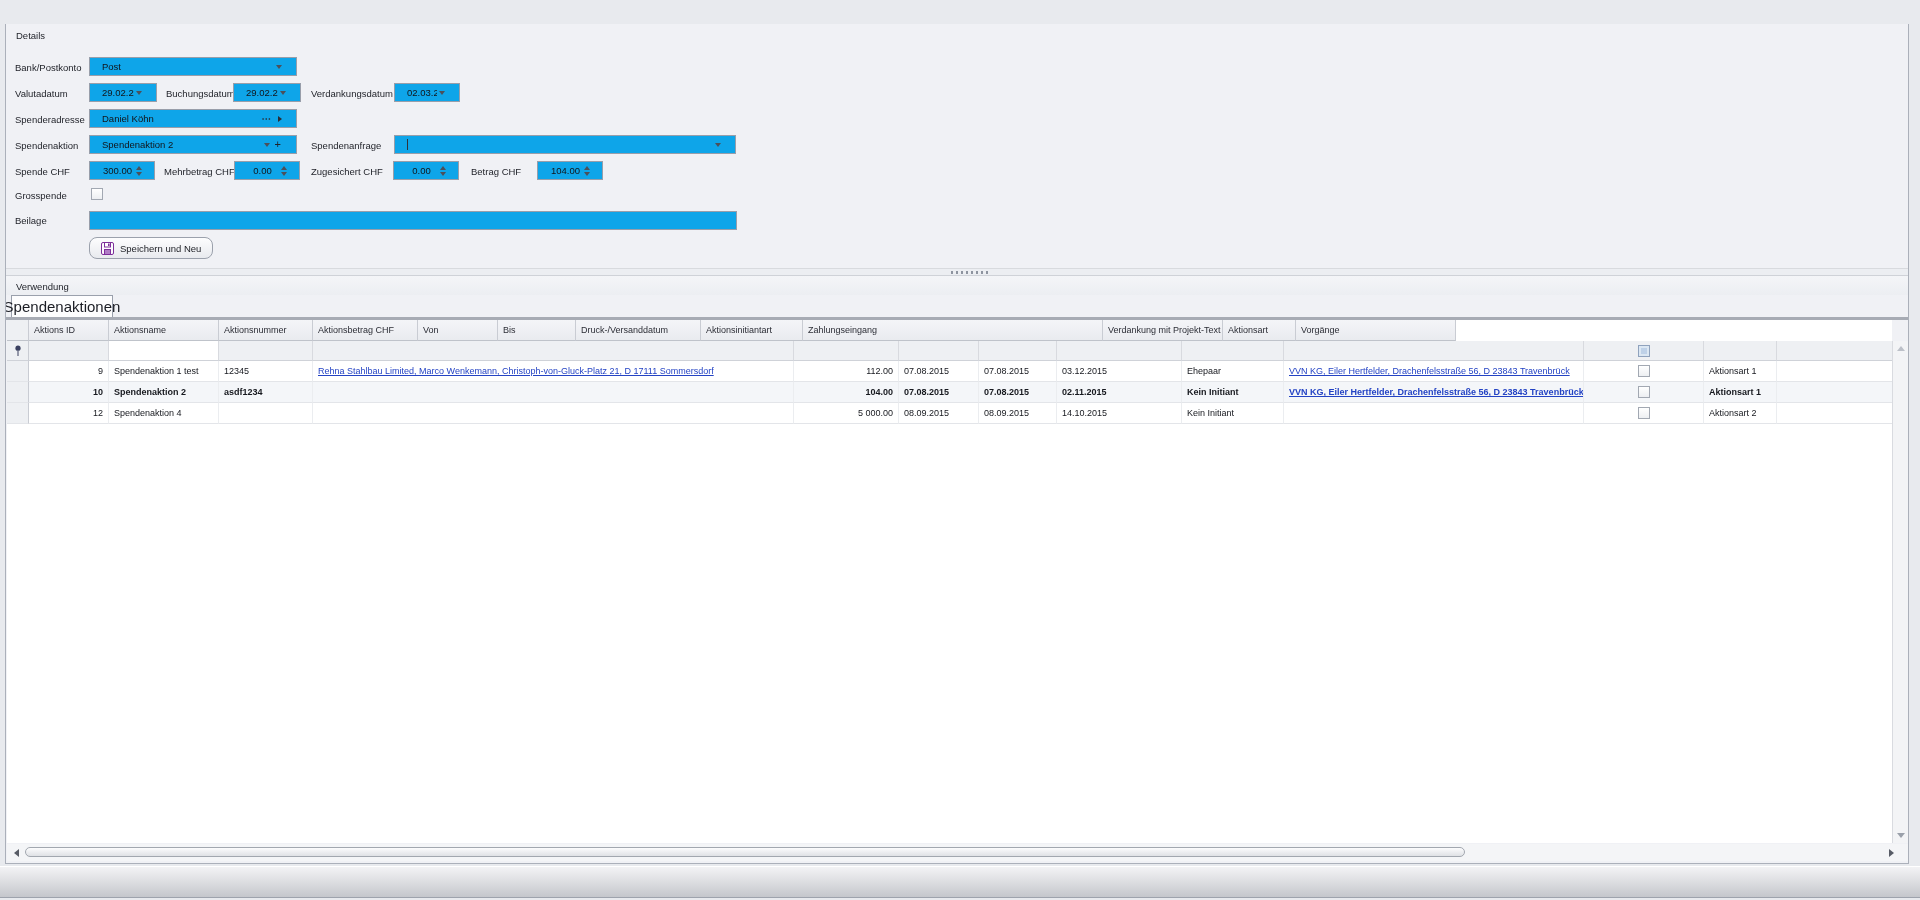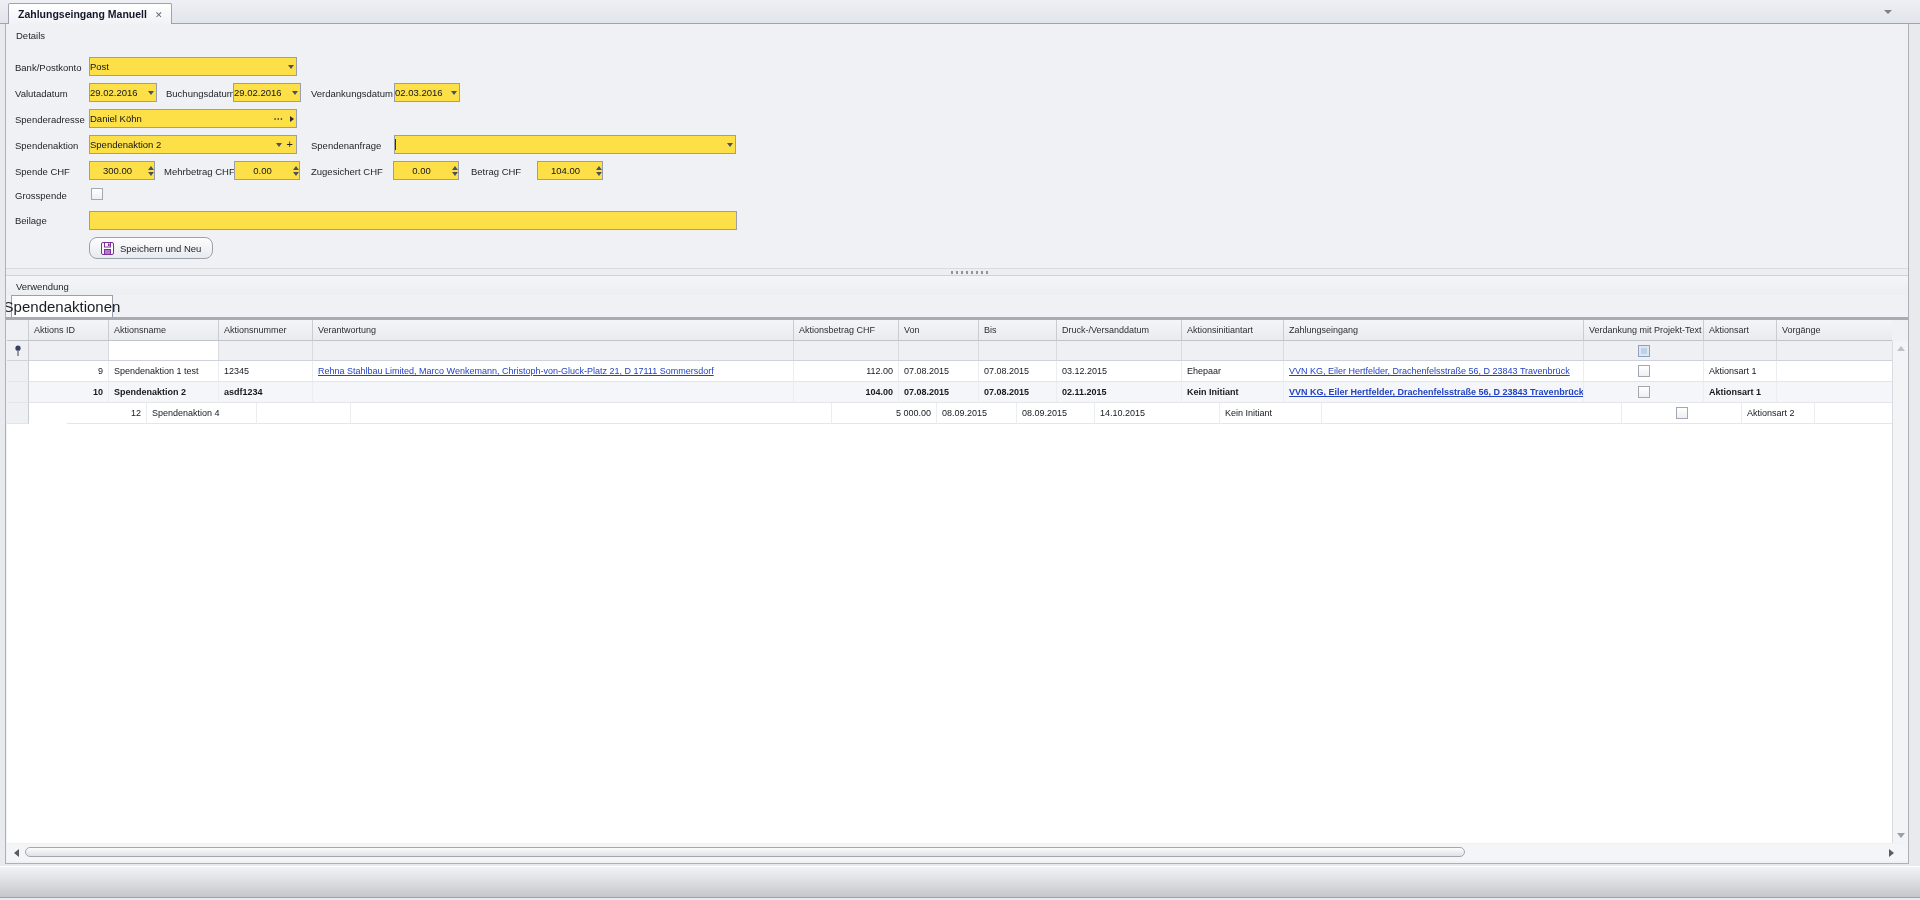--- a/index.html
+++ b/index.html
@@ -19,22 +19,22 @@
                   border-left:4px solid transparent;border-right:4px solid transparent;
                   border-top:4px solid #7a8090;cursor:pointer;}
 
   
   .content{position:absolute;left:5px;top:24px;width:1904px;height:840px;
            background:#f0f1f5;border:1px solid #abb0ba;border-top:none;overflow:hidden;}
   .group-title{position:absolute;color:#23252c;font-size:9.5px;}
 
   .flabel{position:absolute;white-space:nowrap;color:#1d1f26;}
 
-  .tbox{position:absolute;height:19px;background:#fde047;border:1px solid #989eaa;
-        display:flex;align-items:center;padding:0 0;cursor:text;}
+  .tbox{position:absolute;height:19px;background:#0ea5e9;border:1px solid #989eaa;
+        display:flex;align-items:center;padding:0 12px;cursor:text;}
   .tval{flex:1;overflow:hidden;white-space:nowrap;color:#121419;}
   .tval.num{text-align:center;}
   .darr{width:0;height:0;border-left:3.5px solid transparent;border-right:3.5px solid transparent;
         border-top:4px solid #4c505a;margin:0 2px;flex:none;cursor:pointer;}
   .spin{display:flex;flex-direction:column;gap:2px;margin-left:3px;flex:none;cursor:pointer;}
   .spin i{display:block;width:0;height:0;border-left:3px solid transparent;border-right:3px solid transparent;}
   .spin .up{border-bottom:4px solid #4c505a;}
   .spin .dn{border-top:4px solid #4c505a;}
   .ellipsis{font-weight:bold;letter-spacing:1px;color:#2a2d36;margin:0 4px;cursor:pointer;}
   .rarr{width:0;height:0;border-top:3.5px solid transparent;border-bottom:3.5px solid transparent;
@@ -104,27 +104,20 @@
   
   .statusbar{position:absolute;left:0;top:866px;width:1920px;height:32px;
              background:linear-gradient(#f3f3f5,#c5c7cc);
              border-top:1px solid #ffffff;border-bottom:1px solid #9ea3ad;}
 </style>
 </head>
 <body>
 
 <div class="screen">
 
-  <div class="tabstrip">
-    <div class="doc-tab">
-      <span>Zahlungseingang Manuell</span>
-      <span class="tab-close">✕</span>
-    </div>
-    <span class="overflow-arrow"></span>
-  </div>
 
   <div class="content">
 
     <div class="group-title" style="left:10px;top:6px;">Details</div>
 
     <div class="flabel" style="left:9px;top:38px;">Bank/Postkonto</div>
     <div class="tbox" style="left:83px;top:33px;width:208px;">
       <span class="tval">Post</span>
       <span class="darr"></span>
     </div>
@@ -226,21 +219,20 @@
       <span>Spendenaktionen</span>
     </div>
     <div class="grid-topstrip"></div>
 
     <div class="grid-bg"></div>
     <div id="ghead">
         <div class="g-hcell g-ind" style="width: 22px;"></div>
         <div class="g-hcell" style="width: 80px;">Aktions ID</div>
         <div class="g-hcell" style="width: 110px;">Aktionsname</div>
         <div class="g-hcell" style="width: 94px;">Aktionsnummer</div>
-        <div class="g-hcell" style="width: 481px;">Verantwortung</div>
         <div class="g-hcell" style="width: 105px;">Aktionsbetrag CHF</div>
         <div class="g-hcell" style="width: 80px;">Von</div>
         <div class="g-hcell" style="width: 78px;">Bis</div>
         <div class="g-hcell" style="width: 125px;">Druck-/Versanddatum</div>
         <div class="g-hcell" style="width: 102px;">Aktionsinitiantart</div>
         <div class="g-hcell" style="width: 300px;">Zahlungseingang</div>
         <div class="g-hcell" style="width: 120px;">Verdankung mit Projekt-Text</div>
         <div class="g-hcell" style="width: 73px;">Aktionsart</div>
         <div class="g-hcell" style="width: 160px;">Vorgänge</div>
       </div>
@@ -301,21 +293,21 @@
           <div class="g-cell" style="width: 102px;">Kein Initiant</div>
           <div class="g-cell" style="width: 300px;"><a class="glink">VVN KG, Eiler Hertfelder, Drachenfelsstraße 56, D 23843 Travenbrück</a></div>
           <div class="g-cell center" style="width: 120px;">
             <span class="cb"></span>
           </div>
           <div class="g-cell" style="width: 73px;">Aktionsart 1</div>
           <div class="g-cell" style="width: 160px;"></div>
         </div>
         <div class="g-row">
           <div class="g-cell g-ind" style="width: 22px;"></div>
-          <div class="g-cell num" style="width: 80px; margin-left: 38px;">12</div>
+          <div class="g-cell num" style="width: 80px;">12</div>
           <div class="g-cell" style="width: 110px;">Spendenaktion 4</div>
           <div class="g-cell" style="width: 94px;"></div>
           <div class="g-cell" style="width: 481px;"></div>
           <div class="g-cell num" style="width: 105px;">5 000.00</div>
           <div class="g-cell" style="width: 80px;">08.09.2015</div>
           <div class="g-cell" style="width: 78px;">08.09.2015</div>
           <div class="g-cell" style="width: 125px;">14.10.2015</div>
           <div class="g-cell" style="width: 102px;">Kein Initiant</div>
           <div class="g-cell" style="width: 300px;"></div>
           <div class="g-cell center" style="width: 120px;">

